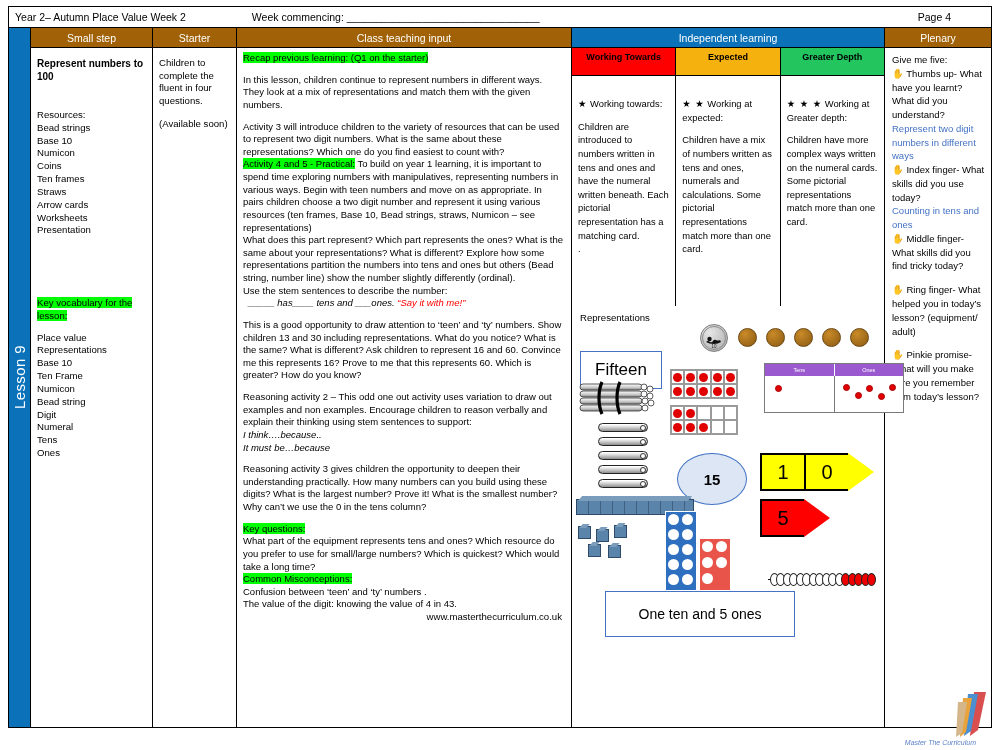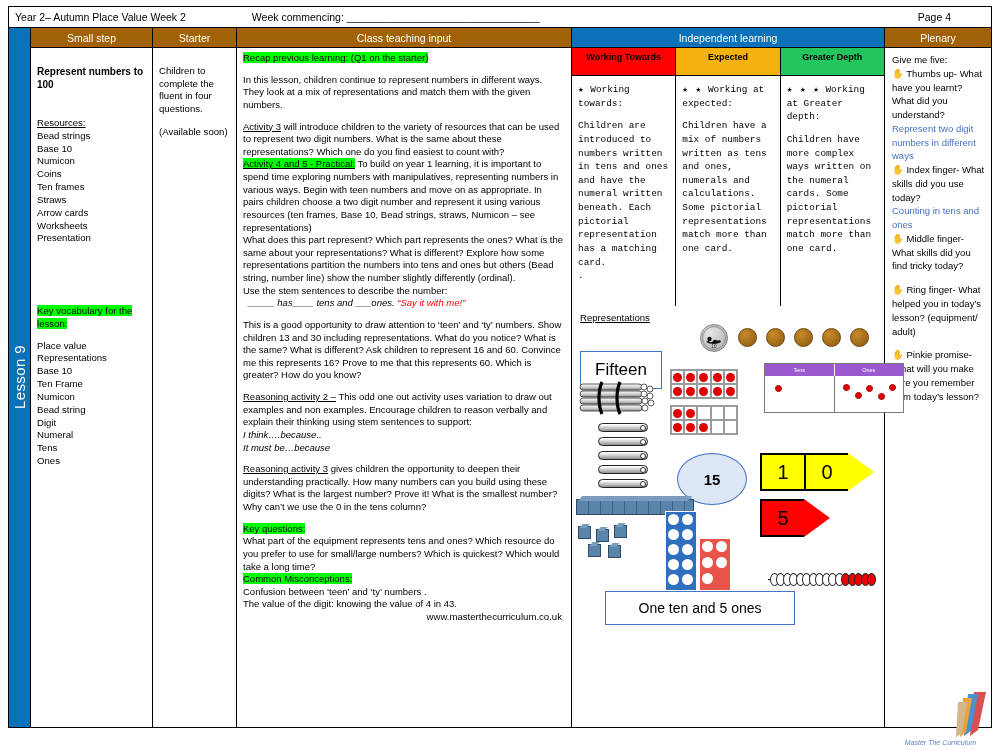--- a/index.html
+++ b/index.html
@@ -36,26 +36,26 @@
   .c-small { flex:0 0 122px; }
   .c-start { flex:0 0 84px; }
   .c-class { flex:0 0 335px; }
   .c-ind   { flex:0 0 313px; border-right:1px solid #000; }
   .c-plen  { flex:1 1 auto; }
 
   .chead {
     background:#a16207; color:#fff; font-size:10.5px; text-align:center;
     height:20px; line-height:20px; border-bottom:1px solid #000;
   }
-  .cbody { flex:1; padding:17px 5px 0 6px; font-size:9.6px; line-height:1.32; overflow:hidden; }
+  .cbody { flex:1; padding:9px 5px 0 6px; font-size:9.6px; line-height:1.32; overflow:hidden; }
 
   
   .ss-title { font-weight:bold; font-size:10px; line-height:1.3; }
   .spacer-lg { height:26px; }
-  .ul { text-decoration:underline; }
+  .ul { }
   .reslist div { line-height:1.34; }
   .hl { background:#00ff00; }
   .vocab-gap { height:60px; }
 
   
   .cbody.teach { padding:4px 7px 0 6px; font-size:9.5px; line-height:1.33; }
   .p { margin:0 0 0 0; }
   .blank { height:9px; }
   .red { color:#ff0000; }
   .ital { font-style:italic; }
@@ -68,22 +68,22 @@
   .ind-sub div {
     flex:1; text-align:center; font-size:9px; font-weight:bold;
     line-height:18px; border-right:1px solid #000; color:#000;
   }
   .ind-sub div:last-child { border-right:none; }
   .sw { background:#ff0000; }
   .se { background:#f5b10d; }
   .sg { background:#22c55e; }
   .ind-cols { display:flex; flex:0 0 230px; }
   .ind-cols > div {
-    flex:1; border-right:1px solid #000; padding:7px 6px 0 6px;
-    font-size:9.4px; line-height:1.45;font-family:Liberation Mono, monospace;
+    flex:1; border-right:1px solid #000; padding:21px 6px 0 6px;
+    font-size:9.4px; line-height:1.45;
   }
   .ind-cols > div:last-child { border-right:none; }
   .stars { letter-spacing:1px; }
   .reps-label { padding:6px 0 0 8px; font-size:9.6px; }
 
   
   .reps { position:relative; flex:1; }
 
   .fifteen-box {
     position:absolute; left:8px; top:28px; width:82px; height:38px;
@@ -91,21 +91,21 @@
     display:flex; align-items:center; justify-content:center;
     font-size:17px;
   }
   .oval15 {
     position:absolute; left:105px; top:130px; width:70px; height:52px;
     border:1.4px solid #4472c4; border-radius:50%; background:#dce6f5;
     display:flex; align-items:center; justify-content:center;
     font-size:15px; font-weight:bold;
   }
   .onetenbox {
-    position:absolute; left:33px; top:268px; width:190px; height:34px;
+    position:absolute; left:33px; top:268px; width:190px; height:46px;
     border:1.2px solid #4472c4; background:#fff;
     display:flex; align-items:center; justify-content:center; font-size:14px;
   }
 
   
   .bundle { position:absolute; left:6px; top:58px; width:84px; height:34px; }
   .straw-single { position:absolute; left:26px; width:50px; height:9px;
     border:1.1px solid #222; border-radius:5px;
     background:linear-gradient(180deg,#fff 10%,#c9c9c9 55%,#8e8e8e 100%); }
   .straw-cap { position:absolute; right:1px; top:1px; width:6px; height:6px;

